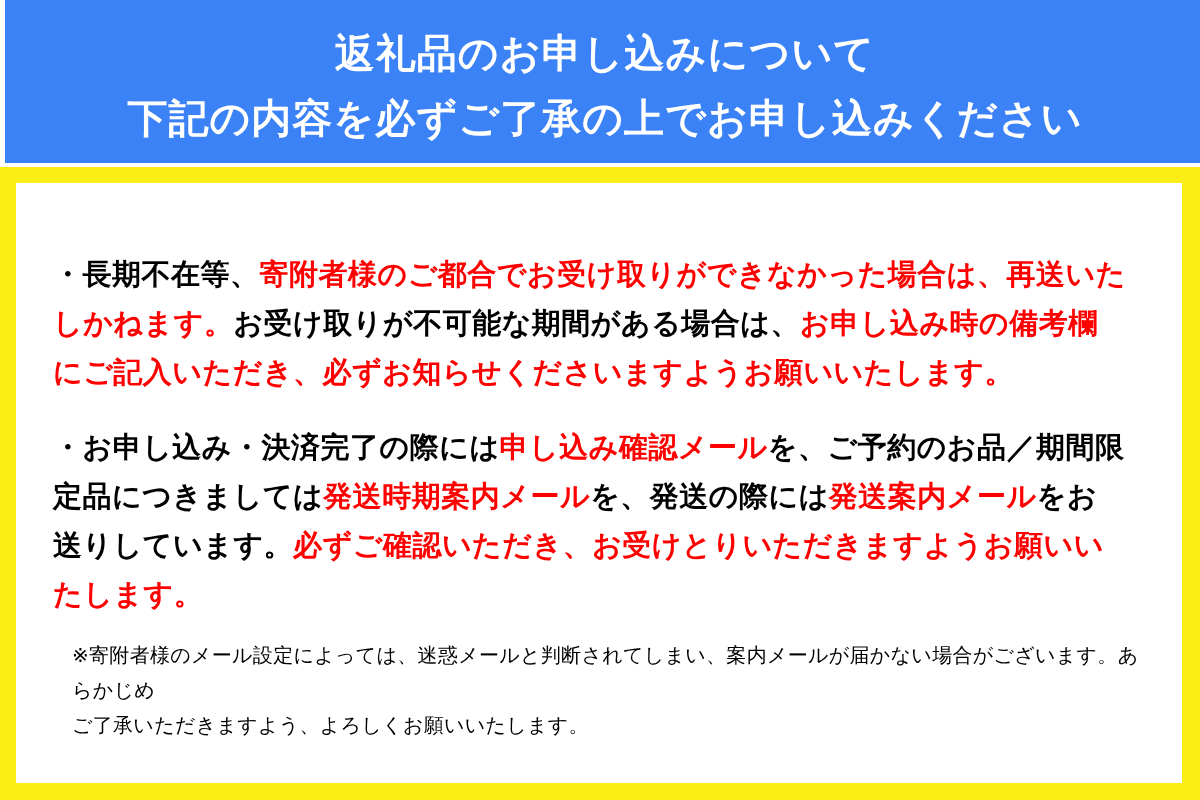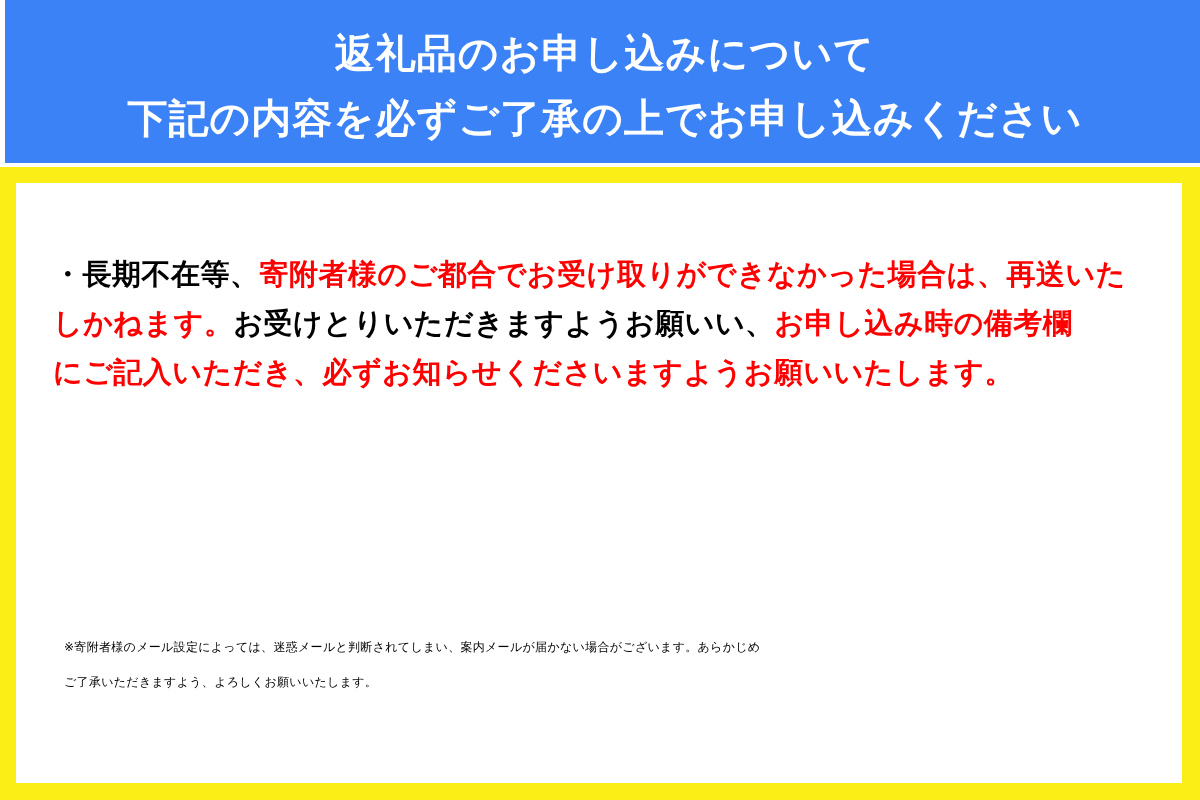--- a/index.html
+++ b/index.html
@@ -62,22 +62,22 @@
   .paragraph-1 { top: 67px; }
   .paragraph-2 { top: 240px; }
 
   .seg-black { color: #000000; }
   .seg-red   { color: #ff0000; }
 
   .footnote {
     position: absolute;
     left: 40px; top: 439px;
     width: 1080px;
-    margin: 8px;
-    font-size: 12px;
+    margin: 16px;
+    font-size: 20px;
     font-weight: normal;
     color: #000000;
     line-height: 35px;
     letter-spacing: 0.3px;
     white-space: pre-line;
   }
 </style>
 </head>
 <body>
 
@@ -85,23 +85,27 @@
 
   <div class="header-banner">
     <div class="header-line header-line1">返礼品のお申し込みについて</div>
     <div class="header-line header-line2">下記の内容を必ずご了承の上でお申し込みください</div>
   </div>
 
   <div class="yellow-frame">
     <div class="white-box">
 
       <p class="notice-paragraph paragraph-1"><span class="seg-black">・長期不在等、</span><span class="seg-red">寄附者様のご都合でお受け取りができなかった場合は、再送いた
-しかねます。</span><span class="seg-black">お受けとりいただきますようお願いい、</span><span class="seg-red">お申し込み時の備考欄
+しかねます。</span><span class="seg-black">お受け取りが不可能な期間がある場合は、</span><span class="seg-red">お申し込み時の備考欄
 にご記入いただき、必ずお知らせくださいますようお願いいたします。</span></p>
 
+      <p class="notice-paragraph paragraph-2"><span class="seg-black">・お申し込み・決済完了の際には</span><span class="seg-red">申し込み確認メール</span><span class="seg-black">を、ご予約のお品／期間限
+定品につきましては</span><span class="seg-red">発送時期案内メール</span><span class="seg-black">を、発送の際には</span><span class="seg-red">発送案内メール</span><span class="seg-black">をお
+送りしています。</span><span class="seg-red">必ずご確認いただき、お受けとりいただきますようお願いい
+たします。</span></p>
 
       <p class="footnote">※寄附者様のメール設定によっては、迷惑メールと判断されてしまい、案内メールが届かない場合がございます。あらかじめ
 ご了承いただきますよう、よろしくお願いいたします。</p>
 
     </div>
   </div>
 
 </div>
 
 </body></html>

